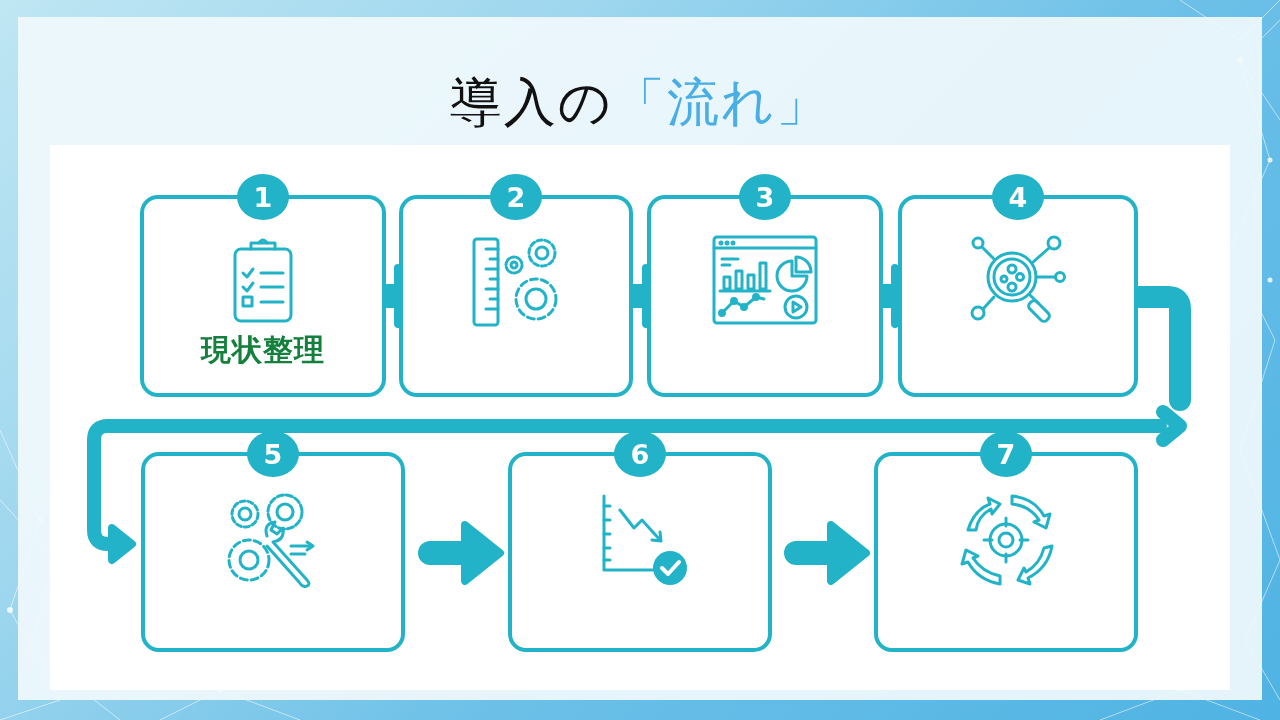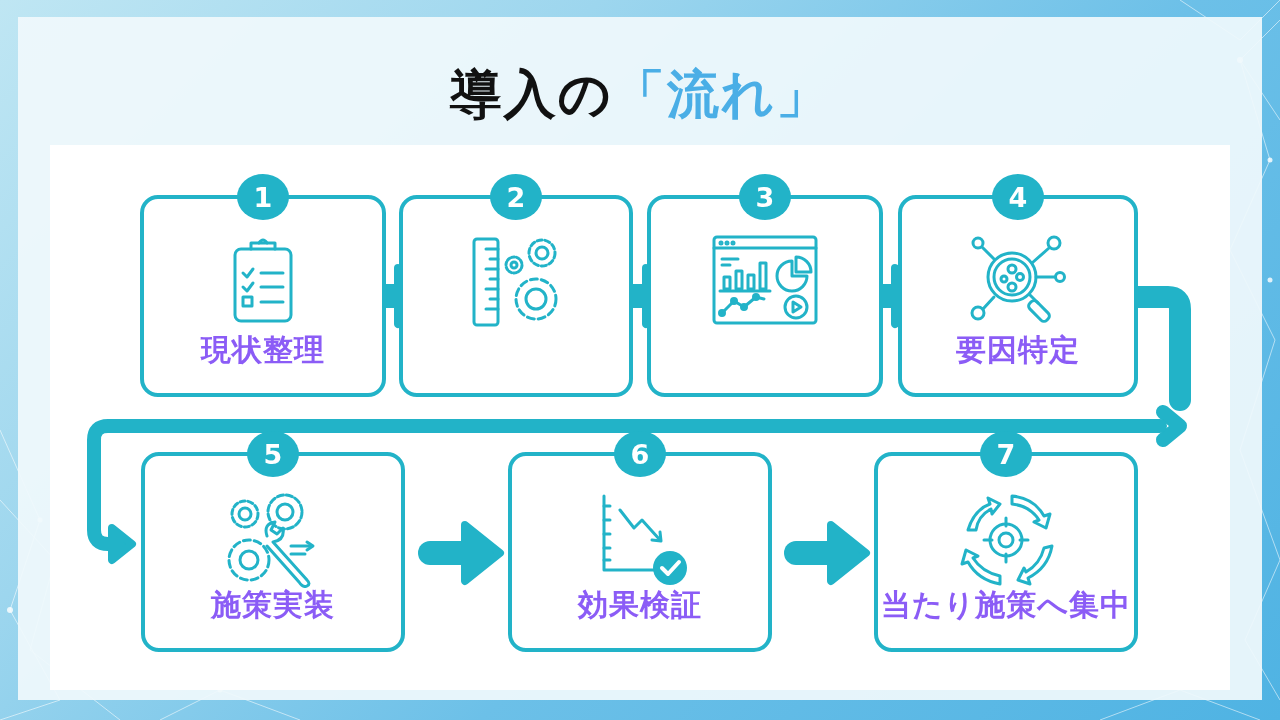--- a/index.html
+++ b/index.html
@@ -8,41 +8,41 @@
     position: relative;
     font-family: "DejaVu Sans", "Liberation Sans", sans-serif;
     background: linear-gradient(135deg, #bfe6f3 0%, #9dd6ee 30%, #6cc0e8 60%, #4fb3e3 100%);
   }
   .bg-net { position: absolute; inset: 0; }
   .frame {
     position: absolute; left: 18px; top: 17px; width: 1244px; height: 683px;
     background: rgba(240, 249, 252, 0.93);
   }
   .title {
-    position: absolute; left: 0; width: 1280px; top: 60px; text-align: center;
-    font-size: 52px; font-weight: bold; letter-spacing: 2px; color: #111;
+    position: absolute; left: 0; width: 1280px; top: 68px; text-align: center;
+    font-size: 52px; font-weight: normal; letter-spacing: 2px; color: #111;
   }
   .title .accent { color: #4aaee6; }
   .panel {
     position: absolute; left: 50px; top: 145px; width: 1180px; height: 545px;
     background: #ffffff;
   }
   .card {
     position: absolute; border: 4px solid #22b3c8; border-radius: 18px; background: #fff;
   }
   .badge {
     position: absolute; top: -25px; left: 50%; transform: translateX(-50%);
     width: 52px; height: 46px; border-radius: 50%; background: #22b3c8;
     color: #fff; font-weight: bold; font-size: 27px; display: flex; align-items: center; justify-content: center;
     font-family: "DejaVu Sans", sans-serif;
   }
   .card .icon { position: absolute; left: 50%; transform: translateX(-50%); top: 36px; }
   .card .label {
     position: absolute; left: 0; right: 0; bottom: 22px; text-align: center;
-    font-size: 30px; font-weight: bold; color: #8b5cf6; letter-spacing: 1px;
+    font-size: 30px; font-weight: bold; color: #15803d; letter-spacing: 1px;
   }
   .connectors { position: absolute; left: 0; top: 0; width: 1280px; height: 720px; pointer-events: none; }
 </style>
 </head>
 <body>
 
 <svg class="bg-net" width="1280" height="720">
   <g stroke="#ffffff" stroke-opacity="0.55" stroke-width="1" fill="none">
     <path d="M0 430 L40 520 L10 610 L60 700 L0 720"></path>
     <path d="M0 500 L55 560 L30 650 L120 720"></path>
@@ -183,65 +183,61 @@
       <rect x="66" y="64" width="10" height="24" rx="4" transform="rotate(-45 71 76)"></rect>
     <circle cx="10" cy="8" r="5"></circle>
       <line x1="14" y1="12" x2="26" y2="24"></line>
     <circle cx="86" cy="8" r="6"></circle>
       <line x1="81" y1="13" x2="64" y2="28"></line>
     <circle cx="92" cy="42" r="4.5"></circle>
       <line x1="87" y1="42" x2="68" y2="42"></line>
     <circle cx="10" cy="78" r="6"></circle>
       <line x1="15" y1="74" x2="26" y2="62"></line>
   </svg>
-  <div class="label">要因特定</div>
 </div>
 
 <div class="card" style="left:141px; top:452px; width:264px; height:200px;">
   <div class="badge">5</div>
   <svg class="icon" width="96" height="96" viewBox="0 0 96 96" fill="none" stroke="#22b3c8" stroke-width="3" stroke-linecap="round" stroke-linejoin="round">
     <circle cx="20" cy="22" r="13" stroke-dasharray="5 3"></circle>
       <circle cx="20" cy="22" r="6"></circle>
     <circle cx="60" cy="20" r="17" stroke-dasharray="6 3"></circle>
       <circle cx="60" cy="20" r="8"></circle>
     <circle cx="24" cy="68" r="20" stroke-dasharray="7 4"></circle>
       <circle cx="24" cy="68" r="9"></circle>
     <path d="M42 44 Q38 32 50 30 L46 38 L52 42 L58 36 Q60 48 48 50 L82 88 Q86 92 82 94 Q78 96 74 90 L42 54"></path>
     <line x1="66" y1="54" x2="86" y2="54"></line>
       <path d="M82 50 L88 54 L82 58"></path>
     <line x1="66" y1="62" x2="80" y2="62"></line>
   </svg>
-  <div class="label">施策実装</div>
 </div>
 
 <div class="card" style="left:508px; top:452px; width:264px; height:200px;">
   <div class="badge">6</div>
   <svg class="icon" width="100" height="96" viewBox="0 0 100 96" fill="none" stroke="#22b3c8" stroke-width="3" stroke-linecap="round" stroke-linejoin="round" style="margin-left:4px;">
     <polyline points="10,4 10,78 62,78"></polyline>
     <line x1="10" y1="14" x2="16" y2="14"></line>
       <line x1="10" y1="28" x2="16" y2="28"></line>
       <line x1="10" y1="42" x2="16" y2="42"></line>
     <line x1="10" y1="56" x2="16" y2="56"></line>
       <line x1="10" y1="68" x2="16" y2="68"></line>
     <polyline points="26,18 40,36 48,28 66,48"></polyline>
     <path d="M58 48 L67 49 L66 40"></path>
     <circle cx="76" cy="76" r="17" fill="#22b3c8" stroke="none"></circle>
     <path d="M68 76 L74 82 L85 70" stroke="#ffffff" stroke-width="4"></path>
   </svg>
-  <div class="label">効果検証</div>
 </div>
 
 <div class="card" style="left:874px; top:452px; width:264px; height:200px;">
   <div class="badge">7</div>
   <svg class="icon" width="100" height="96" viewBox="0 0 100 96" fill="none" stroke="#22b3c8" stroke-width="3" stroke-linecap="round" stroke-linejoin="round">
     <circle cx="50" cy="48" r="16"></circle>
       <circle cx="50" cy="48" r="7"></circle>
     <line x1="50" y1="26" x2="50" y2="34"></line>
       <line x1="50" y1="62" x2="50" y2="70"></line>
     <line x1="28" y1="48" x2="36" y2="48"></line>
       <line x1="64" y1="48" x2="72" y2="48"></line>
     <path d="M12 38 Q18 18 34 12 L32 6 L44 12 L36 22 L35 17 Q22 24 20 38 Z"></path>
     <path d="M56 4 Q78 6 88 24 L94 22 L90 36 L78 30 L83 28 Q74 14 56 12 Z"></path>
     <path d="M96 54 Q92 76 72 86 L74 92 L62 88 L68 76 L70 80 Q84 72 88 56 Z"></path>
     <path d="M44 92 Q22 88 12 70 L6 72 L10 58 L22 64 L17 66 Q26 80 44 84 Z"></path>
   </svg>
-  <div class="label">当たり施策へ集中</div>
 </div>
 
 </body></html>

